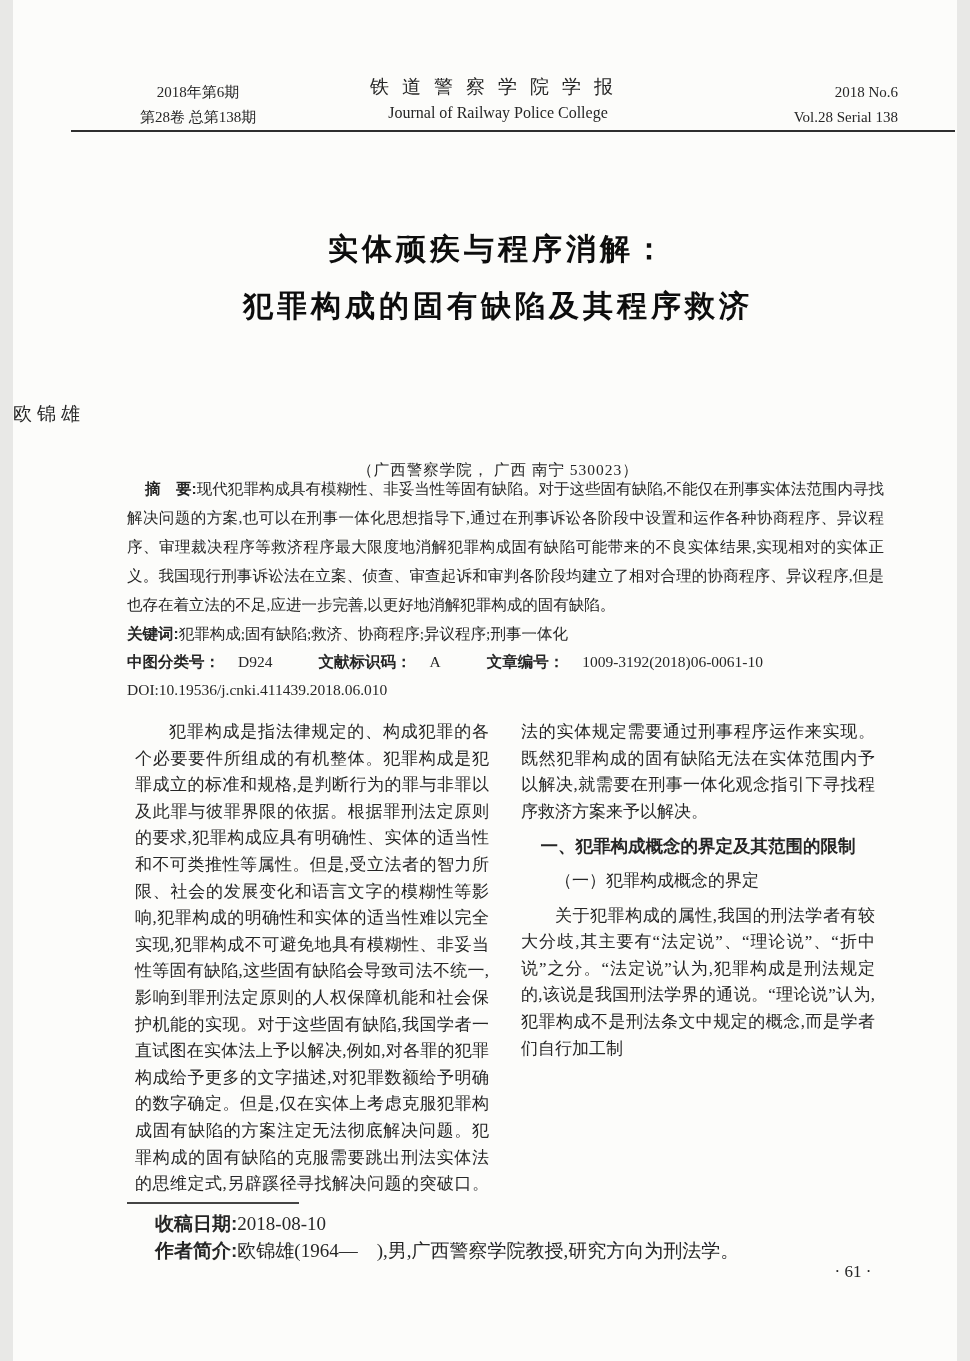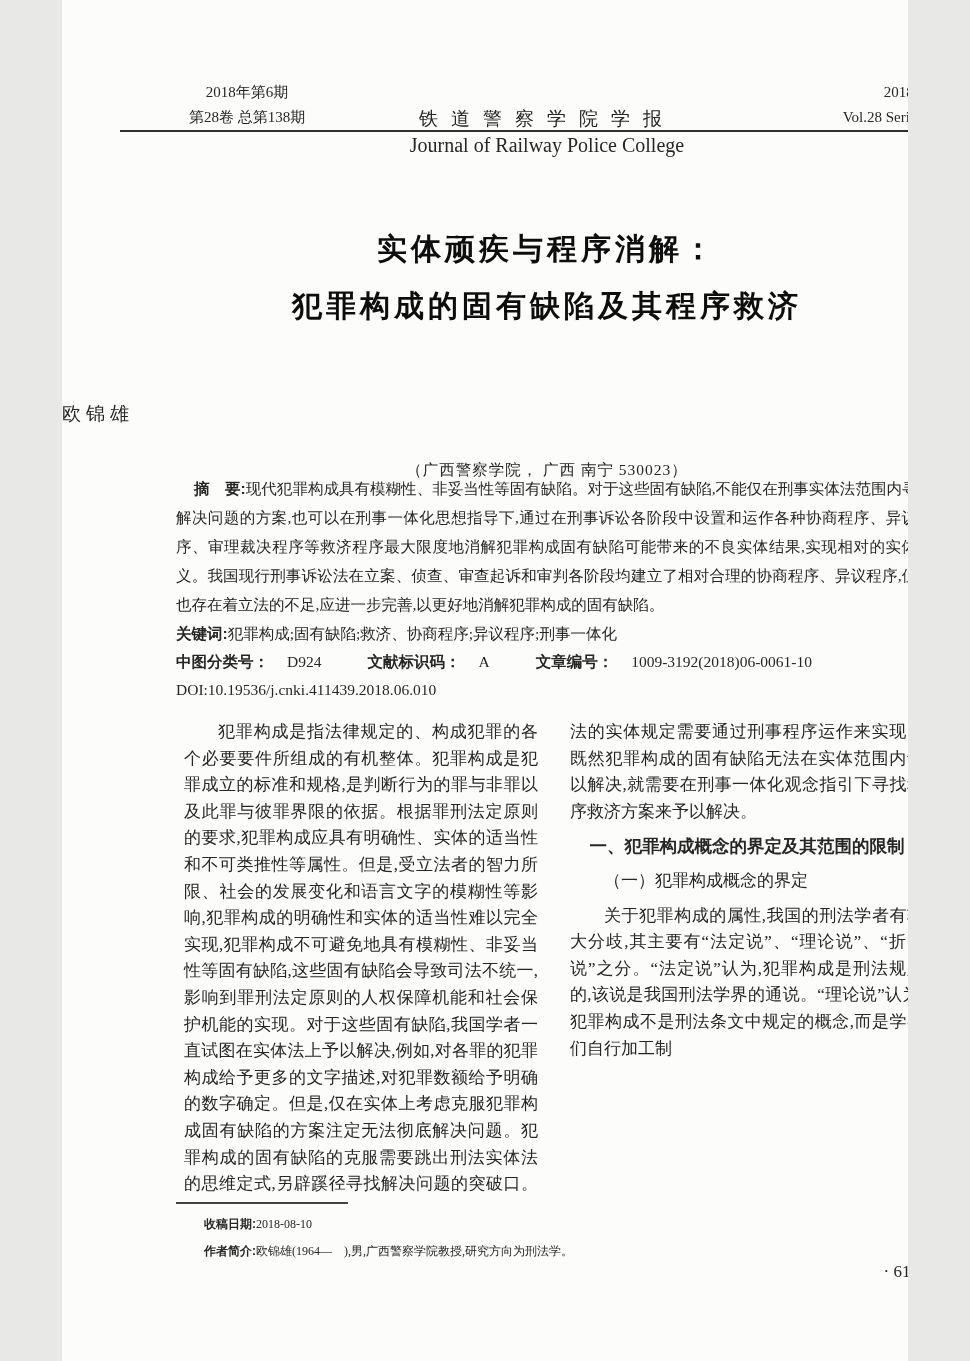--- a/index.html
+++ b/index.html
@@ -1,26 +1,26 @@
 <!DOCTYPE html>
 <html><head>
 <meta charset="utf-8">
 <style>
   html,body{margin:0;padding:0;background:#e8e8e6;}
   .page{
-    position:relative;width:846px;height:1361px;margin:0 auto;
+    position:relative;width:944px;height:1361px;margin:0 auto;
     background:#fcfcfa;color:#262626;overflow:hidden;
     font-family:"Liberation Serif","DejaVu Serif",serif;
   }
   .abs{position:absolute;}
   
   .hdr-left{left:100px;top:80px;width:170px;text-align:center;font-size:15px;line-height:25px;}
   .hdr-center{left:300px;top:74px;width:370px;text-align:center;}
-  .hdr-center .cn{font-size:19px;letter-spacing:13px;line-height:26px;white-space:nowrap;margin-top:32px;}
-  .hdr-center .en{font-size:20px;line-height:26px;}
+  .hdr-center .cn{font-size:19px;letter-spacing:13px;line-height:26px;white-space:nowrap;}
+  .hdr-center .en{font-size:16px;line-height:26px;}
   .hdr-right{left:735px;top:80px;width:150px;text-align:right;font-size:15px;line-height:25px;}
   .hdr-rule{left:58px;top:130px;width:884px;height:2px;background:#2f2f2f;}
   
   .title{left:0;top:220px;width:970px;text-align:center;
     font-weight:bold;color:#0d0d0d;font-size:30px;line-height:57px;letter-spacing:4px;}
   
   .author{left:0;top:401px;width:970px;text-align:left;font-size:19px;letter-spacing:5px;}
   .affil{left:0;top:460px;width:970px;text-align:center;font-size:15.5px;letter-spacing:1px;}
   
   .frontmatter{left:114px;top:474px;width:757px;font-size:15.5px;line-height:29px;}
@@ -36,21 +36,21 @@
   .col p{margin:8px;text-indent:2em;}
   .col p.cont{text-indent:0;}
   .col-left{left:114px;top:711px;height:482px;overflow:hidden;}
   .col-right{left:500px;top:711px;height:478px;overflow:hidden;}
   .sec-head{margin:8px 0 6px 0;text-align:center;text-indent:0 !important;
     font-family:"Liberation Sans","DejaVu Sans",sans-serif;font-weight:bold;font-size:17.5px;}
   .sub-head{font-size:17px;}
   sup{font-size:11px;line-height:0;}
   
   .foot-rule{left:114px;top:1202px;width:172px;height:2px;background:#444;}
-  .footnote{left:114px;top:1211px;width:640px;font-size:12px;line-height:26.5px;}
+  .footnote{left:114px;top:1211px;width:640px;font-size:19px;line-height:26.5px;}
   .footnote div{text-indent:28px;}
   
   .pagenum{left:790px;top:1262px;width:100px;text-align:center;font-size:17px;}
 </style>
 </head>
 <body>
 
 <div class="page">
 
   <div class="abs hdr-left">

